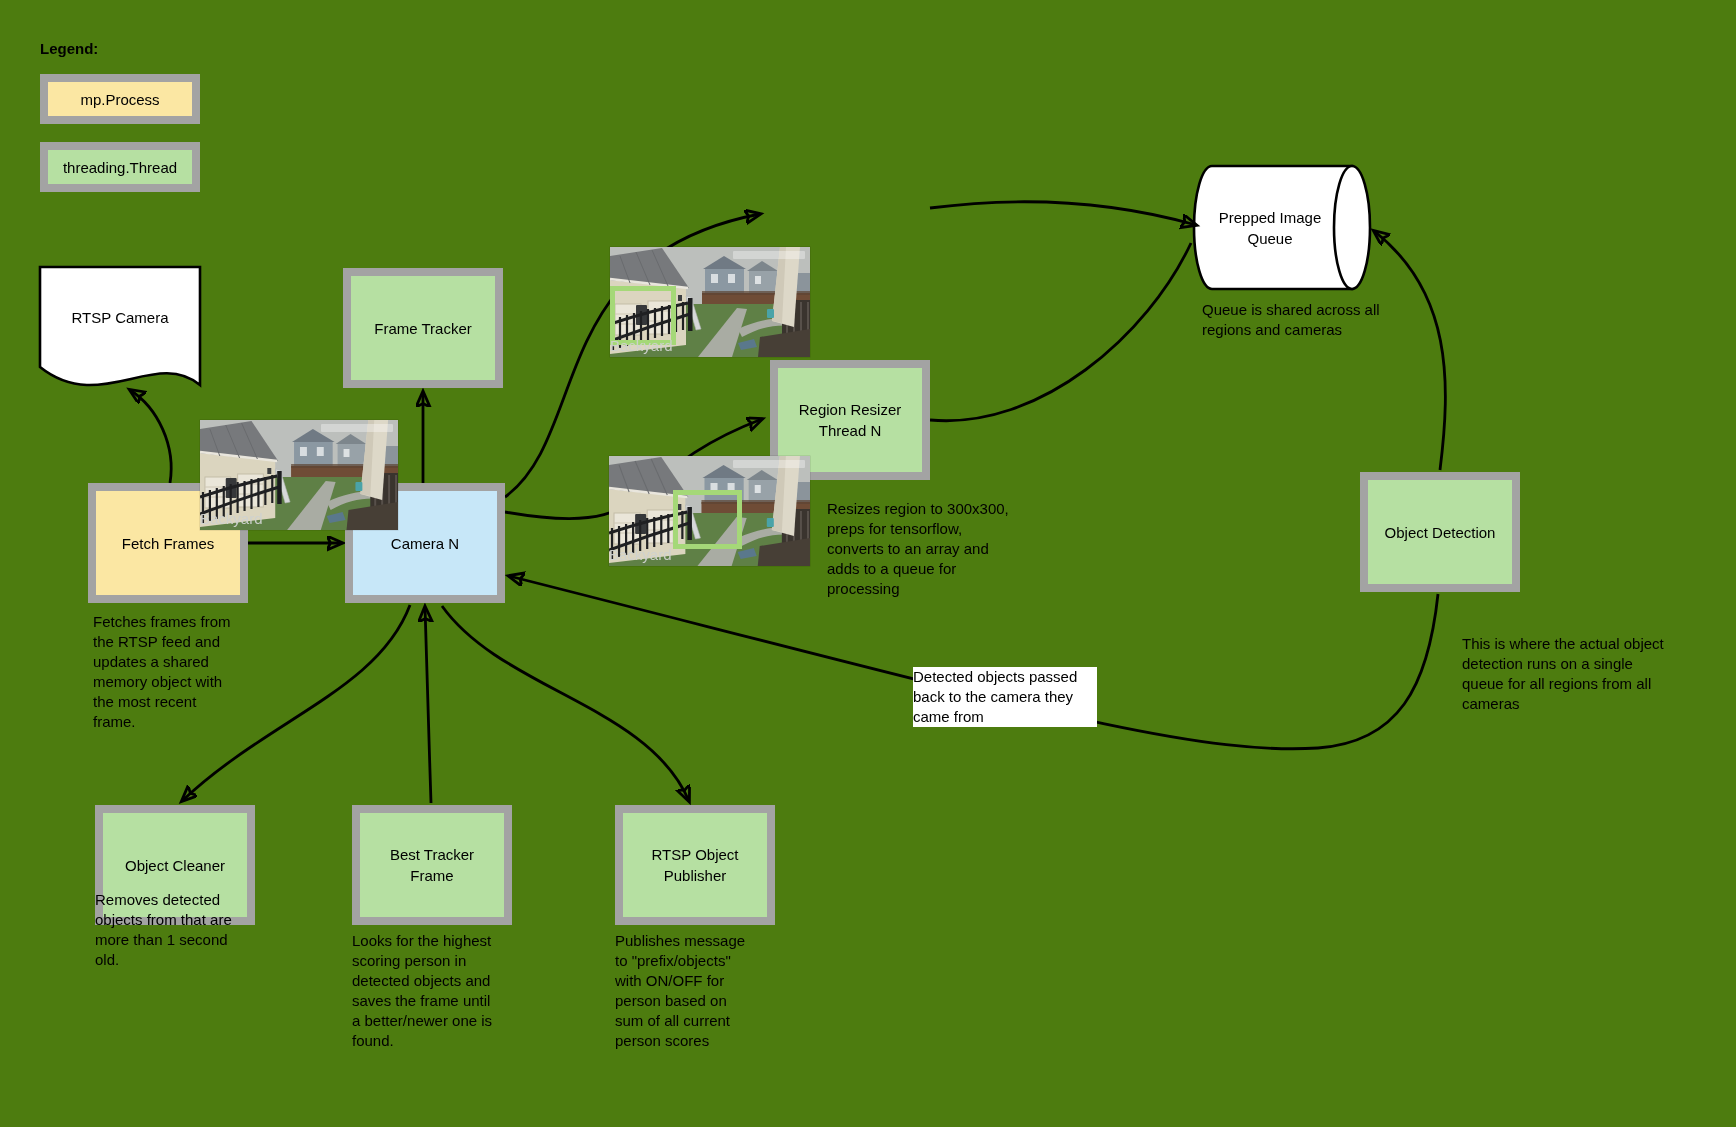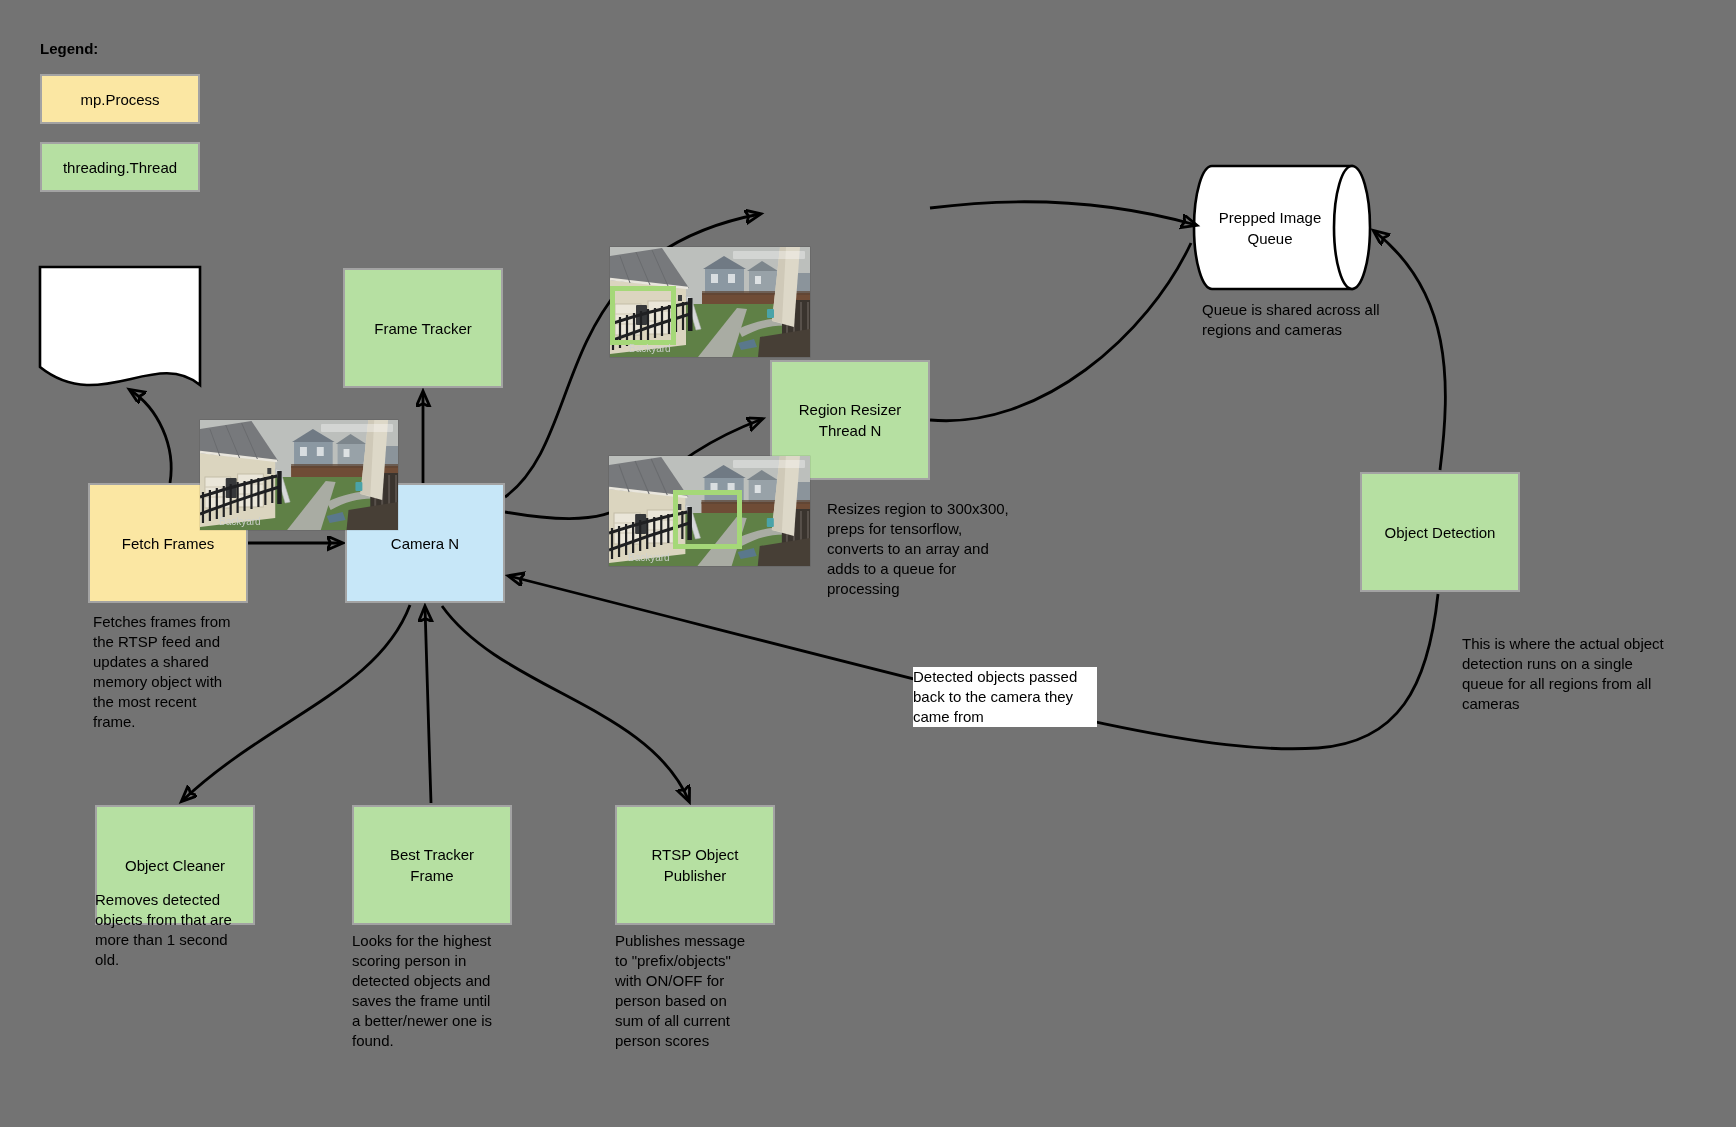--- a/index.html
+++ b/index.html
@@ -1,37 +1,37 @@
 <!DOCTYPE html>
 <html style="--process_fill: #FBE7A3; --thread_fill: #B6E0A2; --camera_fill: #C7E7F8; --bbox: #A5D878; --stroke: #000000;"><head>
 <meta charset="utf-8">
 <style>
   html,body{margin:0;padding:0;background:#fff;}
-  .canvas{position:relative;width:1736px;height:1127px;background:#737373;overflow:hidden;
+  .canvas{position:relative;width:1736px;height:1127px;background:#4d7c0f;overflow:hidden;
           font-family:"Liberation Sans", sans-serif;color:#000;}
   .wires{position:absolute;left:0;top:0;z-index:1;}
   .wires path{fill:none;stroke:#000;stroke-width:2.8px;}
   .wires path.shape{fill:#fff;stroke-width:2.6px;}
   .wires ellipse.shape{fill:#fff;stroke:#000;stroke-width:2.6px;}
-  .box{position:absolute;box-sizing:border-box;width:160px;height:120px;border:2px solid #a3a3a3;
+  .box{position:absolute;box-sizing:border-box;width:160px;height:120px;border:8px solid #a3a3a3;
        display:flex;align-items:center;justify-content:center;text-align:center;
        font-size:15px;line-height:21px;z-index:3;padding:0 14px;}
   .box.small{height:50px;padding:0 4px;}
   .process{background:var(--process_fill,#FBE7A3);}
   .thread{background:var(--thread_fill,#B6E0A2);}
   .camera-proc{background:var(--camera_fill,#C7E7F8);}
   .shape-label{position:absolute;display:flex;align-items:center;justify-content:center;
        text-align:center;font-size:15px;line-height:21px;z-index:3;}
   .legend-title{position:absolute;left:40px;top:40px;font-size:15px;font-weight:bold;z-index:3;}
   .note{position:absolute;font-size:15px;line-height:20px;z-index:4;}
   .note.masked{background:#fff;}
   .cam{position:absolute;width:200px;height:110px;z-index:5;box-shadow:0 0 0 0.5px rgba(0,0,0,.15);}
   .cam svg.scene{position:absolute;left:0;top:0;width:100%;height:100%;}
   .cam .bbox{position:absolute;display:none;border:5px solid var(--bbox,#A5D878);box-sizing:border-box;z-index:6;}
-  .cam .wm{position:absolute;left:19px;bottom:3px;font-size:10px;color:#cfd2cf;opacity:.95;z-index:6;}
+  .cam .wm{position:absolute;left:0;bottom:3px;font-size:15px;color:#cfd2cf;opacity:.95;z-index:6;}
   .cam .ts{position:absolute;right:5px;top:4px;width:72px;height:8px;z-index:6;
            background:rgba(255,255,255,.35);border-radius:1px;}
   .hiddendefs{position:absolute;width:0;height:0;}
 </style>
 </head>
 <body>
 
 <div class="canvas">
 
   <svg class="hiddendefs" aria-hidden="true">
@@ -131,20 +131,21 @@
     <path marker-end="url(#ah)" d="M 1438 594 C 1428 688 1398 742 1318 748 C 1190 756 1010 703 509 576"></path>
     <path marker-end="url(#ah)" d="M 410 605 C 378 690 270 718 182 801"></path>
     <path marker-end="url(#ah)" d="M 431 803 C 429 740 427 680 425 607"></path>
     <path marker-end="url(#ah)" d="M 442 606 C 502 690 648 705 689 801"></path>
   </svg>
 
   <div class="legend-title">Legend:</div>
   <div class="box small process" style="left:40px;top:74px">mp.Process</div>
   <div class="box small thread" style="left:40px;top:142px">threading.Thread</div>
 
+  <div class="shape-label" style="left:42px;top:282px;width:156px;height:70px">RTSP Camera</div>
   <div class="shape-label" style="left:1216px;top:186px;width:108px;height:84px">Prepped Image Queue</div>
 
   <div class="box thread" style="left:343px;top:268px">Frame Tracker</div>
   <div class="box process" style="left:88px;top:483px">Fetch Frames</div>
   <div class="box camera-proc" style="left:345px;top:483px">Camera N</div>
   <div class="box thread" style="left:770px;top:360px">Region Resizer Thread N</div>
   <div class="box thread" style="left:1360px;top:472px">Object Detection</div>
   <div class="box thread" style="left:95px;top:805px">Object Cleaner</div>
   <div class="box thread" style="left:352px;top:805px">Best Tracker Frame</div>
   <div class="box thread" style="left:615px;top:805px">RTSP Object Publisher</div>

